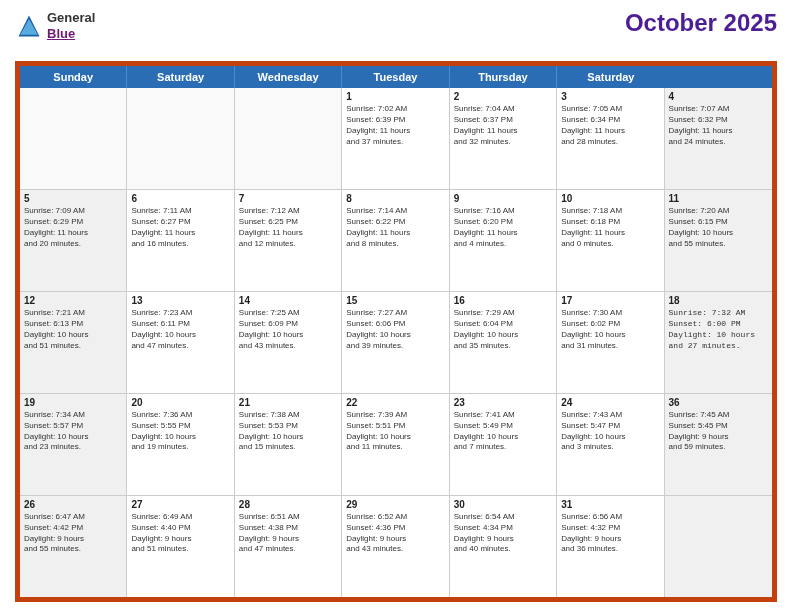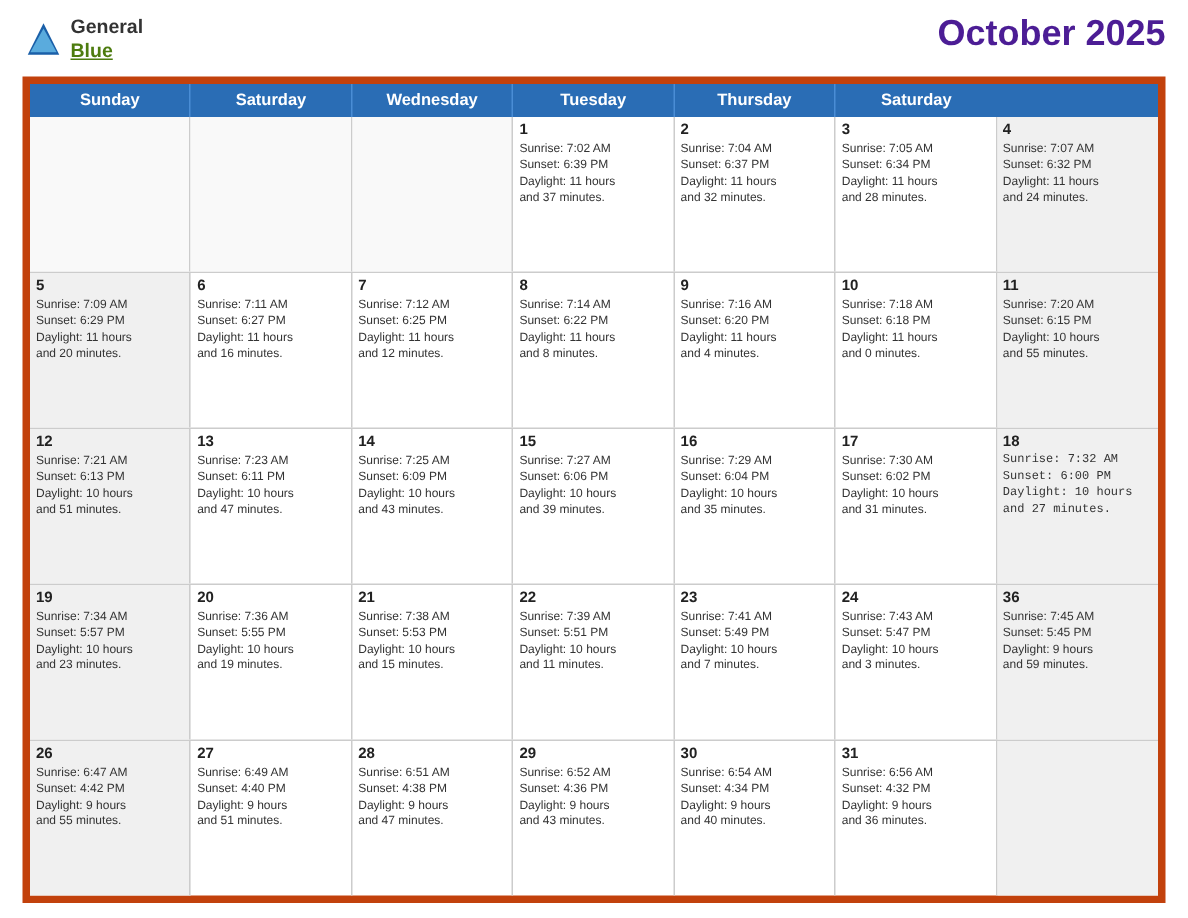--- a/index.html
+++ b/index.html
@@ -14,34 +14,34 @@
       width: 792px;
       height: 612px;
       padding: 10px 15px;
       display: flex;
       flex-direction: column;
     }
     .header {
       display: flex;
       justify-content: space-between;
       align-items: flex-start;
-      margin-bottom: 10px;
+      margin-bottom: 20px;
     }
     .logo {
       display: flex;
       align-items: center;
       gap: 4px;
     }
     .logo-text {
       font-size: 13px;
       font-weight: bold;
       line-height: 1.2;
     }
     .logo-text .general { color: #333; }
-    .logo-text .blue { color: #4d7c0f; text-decoration: underline; }
+    .logo-text .blue { color: #701a75; text-decoration: underline; }
     .logo-icon {
       width: 28px;
       height: 28px;
     }
     .title-block {
       text-align: right;
     }
     .month-title {
       font-size: 24px;
       font-weight: bold;

